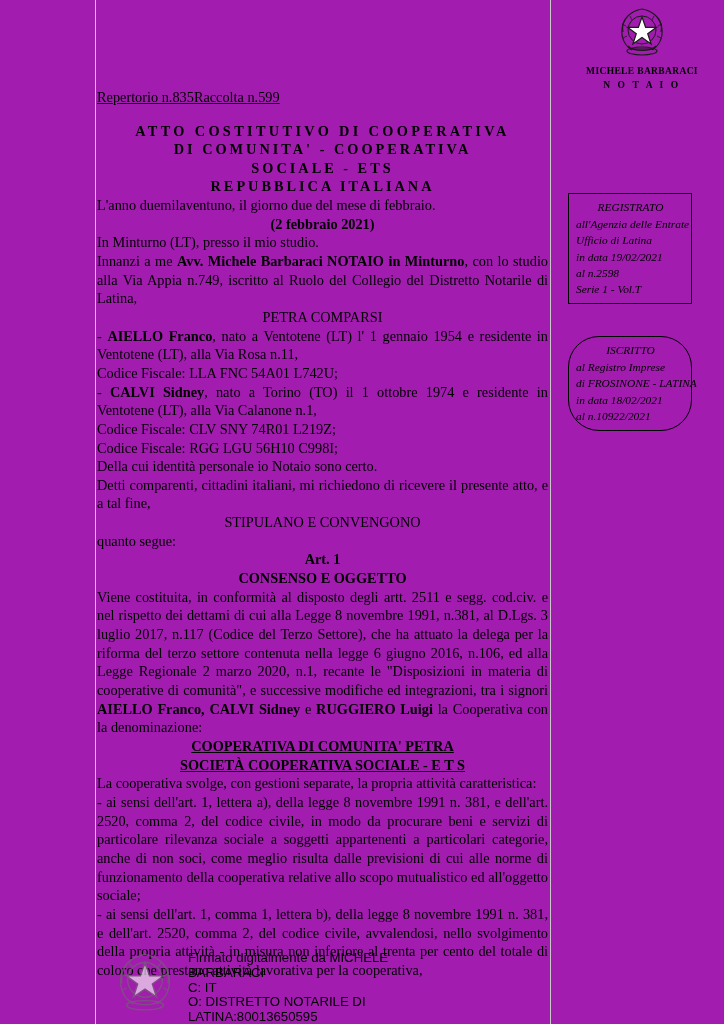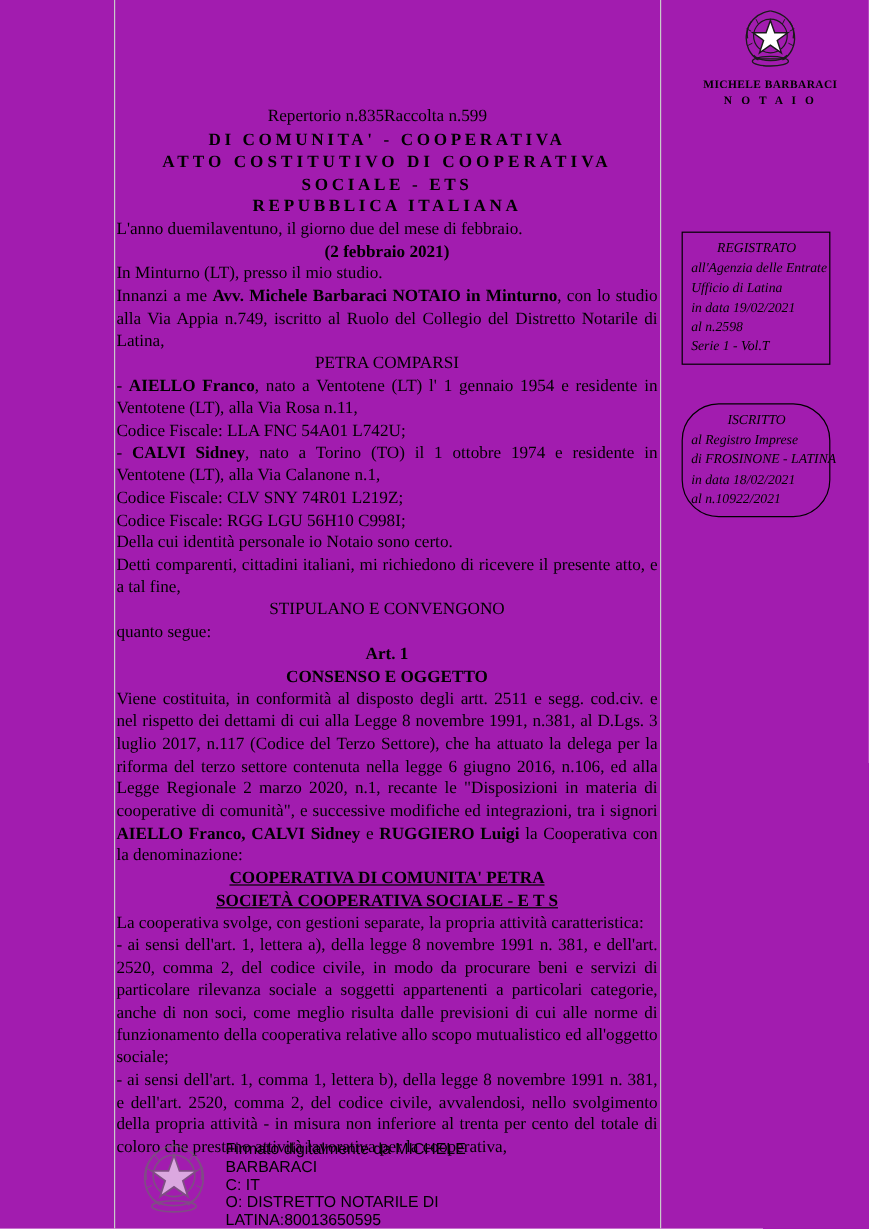--- a/index.html
+++ b/index.html
@@ -89,23 +89,24 @@
     line-height: 1.305;
   }
   .col p {
     margin: 0;
   }
   .just      { text-align: justify; text-align-last: left; }
   .b         { font-weight: 700; }
 
   .repline {
     display: flex;
-    justify-content: center;
+    justify-content: flex-start;
     padding-right: 16px;
-    margin-bottom: 1px;
+    margin-bottom: 15px;
+    text-decoration: underline;
   }
 
   
   .title-block {
     font-weight: 700;
     text-align: center;
     line-height: 1.30;
     font-size: 14.3px;
   }
   .title-block .t-line { letter-spacing: 3.0px; }
@@ -203,22 +204,22 @@
   </div>
 
   <div class="col">
 
     <div class="repline">
       <span>Repertorio n.835</span>
       <span>Raccolta n.599</span>
     </div>
 
     <div class="title-block">
+      <div class="t-line l1">ATTO COSTITUTIVO DI COOPERATIVA</div>
       <div class="t-line">DI COMUNITA' - COOPERATIVA</div>
-      <div class="t-line l1">ATTO COSTITUTIVO DI COOPERATIVA</div>
       <div class="t-line">SOCIALE - ETS</div>
       <div class="t-line l4">REPUBBLICA ITALIANA</div>
     </div>
 
     <p>L'anno duemilaventuno, il giorno due del mese di febbraio.</p>
     <p class="subhead">(2 febbraio 2021)</p>
     <p>In Minturno (LT), presso il mio studio.</p>
 
     <p class="just"><span>Innanzi a me </span><span class="b">Avv. Michele Barbaraci NOTAIO in Minturno</span><span>, con lo studio alla Via Appia n.749, iscritto al Ruolo del Collegio del Distretto Notarile di Latina,</span></p>
 

